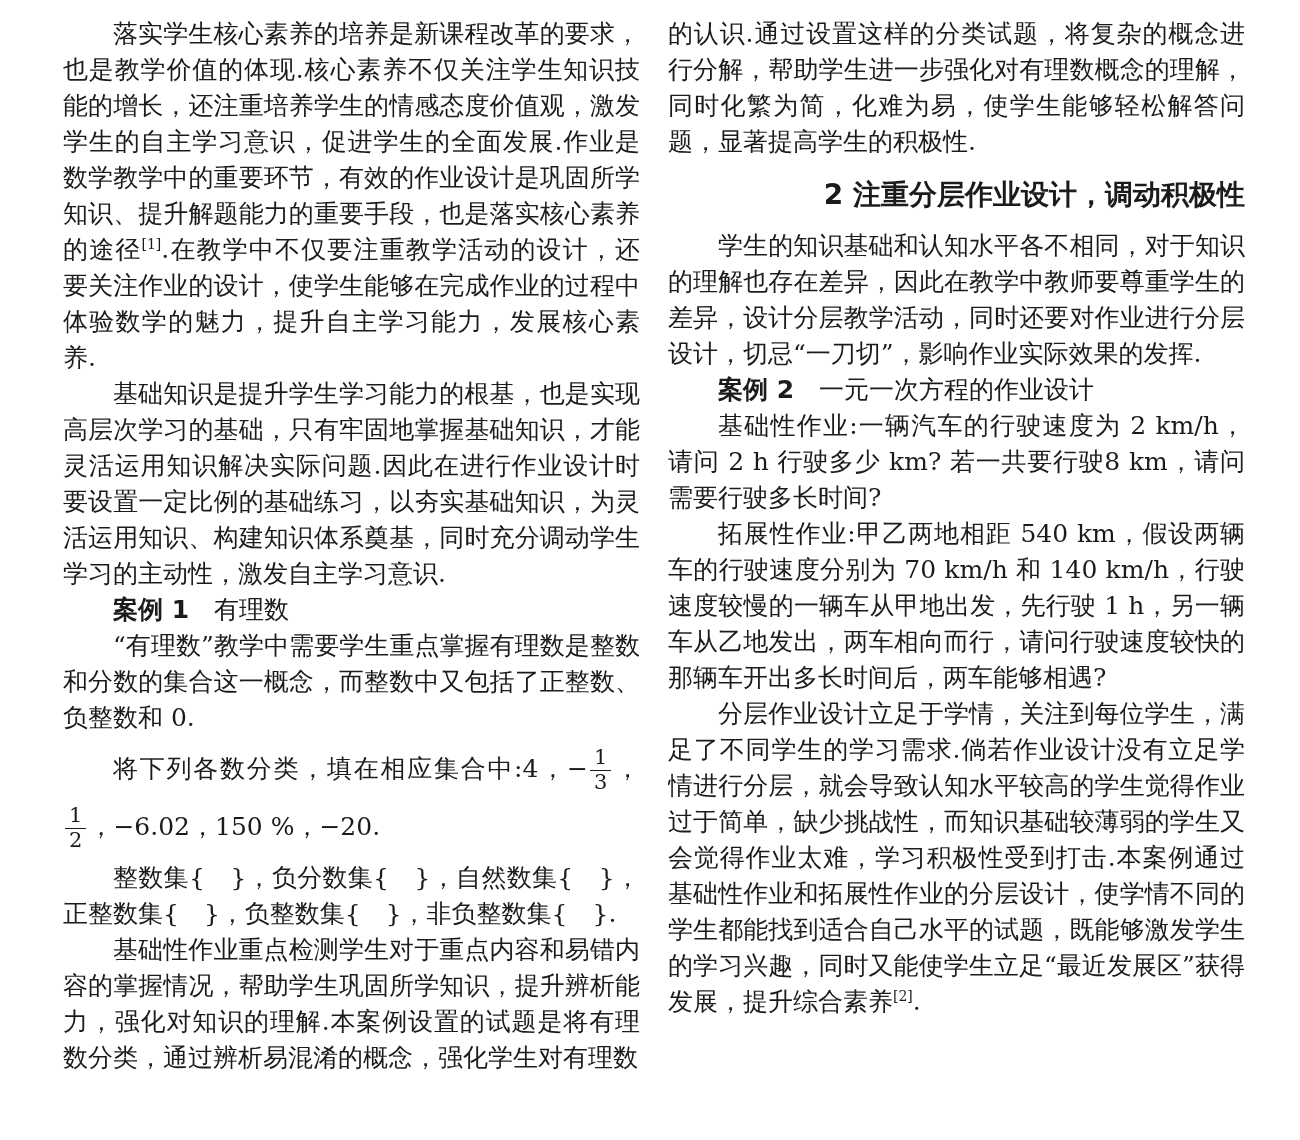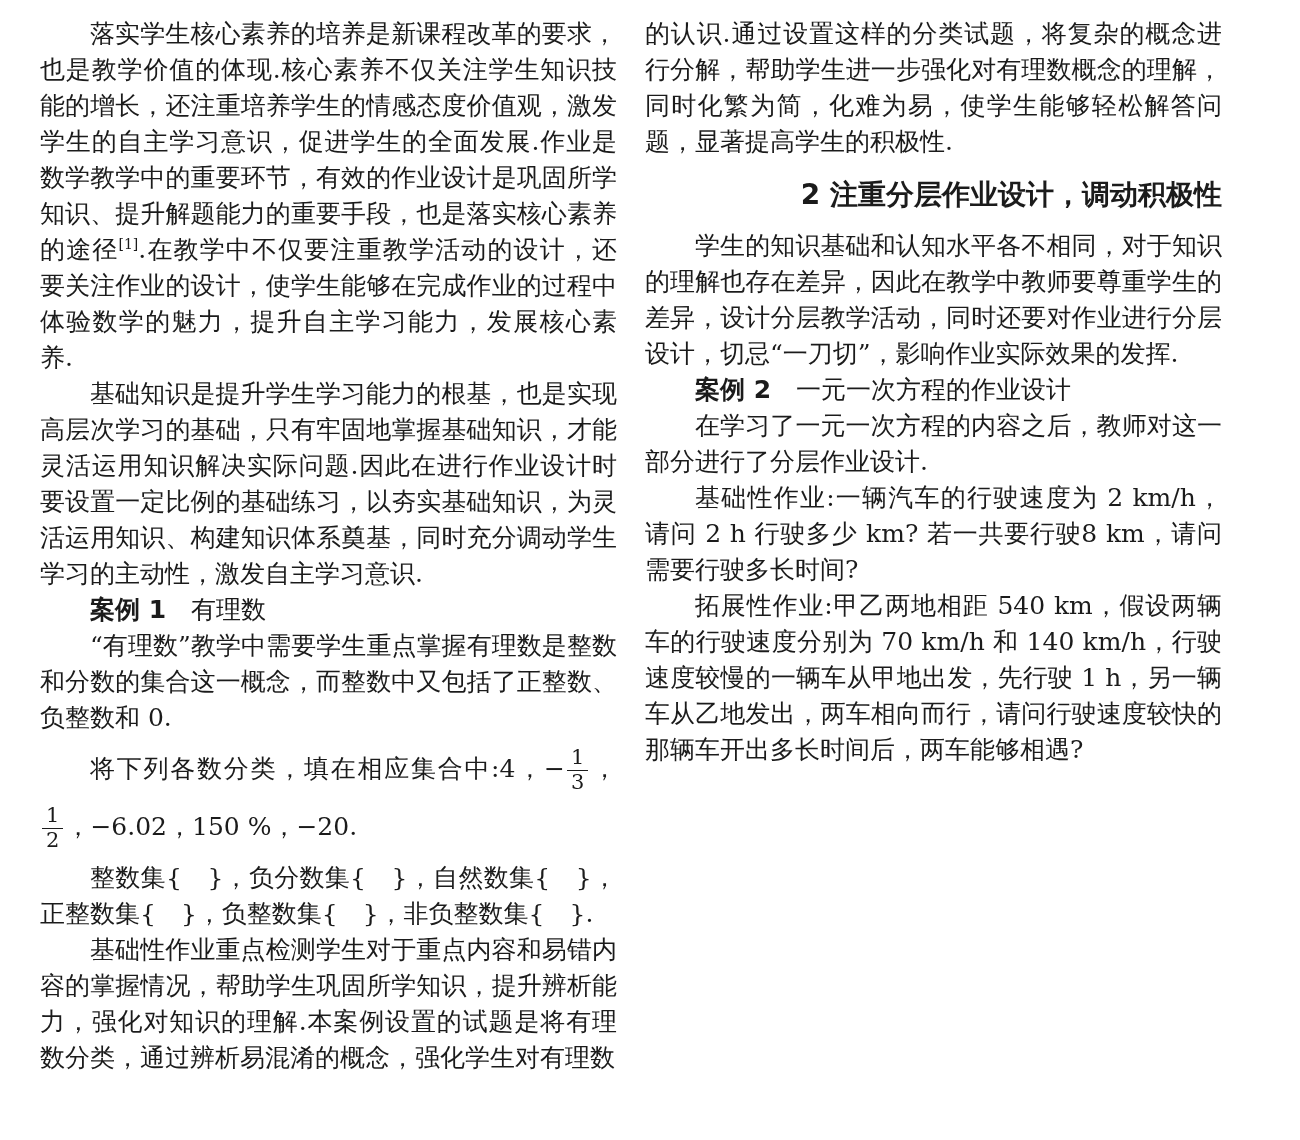--- a/index.html
+++ b/index.html
@@ -10,21 +10,21 @@
   .page {
     position: relative;
     width: 1300px;
     height: 1140px;
     box-sizing: border-box;
     background: #ffffff;
     color: #1b1b1b;
     font-family: "DejaVu Serif", "Liberation Serif", serif;
     font-size: 25px;
     line-height: 36px;
-    padding: 16px 55px 0 40px;
+    padding: 16px 55px 0 63px;
     display: flex;
     gap: 28px;
     overflow: hidden;
   }
   .col {
     width: 577px;
     flex: 0 0 577px;
     overflow: hidden;
   }
   .para {
@@ -116,22 +116,22 @@
   <div class="col">
 
     <div class="para">的认识.通过设置这样的分类试题，将复杂的概念进行分解，帮助学生进一步强化对有理数概念的理解，同时化繁为简，化难为易，使学生能够轻松解答问题，显著提高学生的积极性.</div>
 
     <div class="sec-heading">2 注重分层作业设计，调动积极性</div>
 
     <div class="para indent">学生的知识基础和认知水平各不相同，对于知识的理解也存在差异，因此在教学中教师要尊重学生的差异，设计分层教学活动，同时还要对作业进行分层设计，切忌“一刀切”，影响作业实际效果的发挥.</div>
 
     <div class="para case-line"><span class="case-label">案例 2</span><span>一元一次方程的作业设计</span></div>
 
-    <div class="para indent">在学习了一元一次方程的内容之后，教师对这一部分进行了分层作业设计.</div>
 
     <div class="para indent">基础性作业:一辆汽车的行驶速度为 2 km/h，请问 2 h 行驶多少 km? 若一共要行驶8 km，请问需要行驶多长时间?</div>
 
     <div class="para indent">拓展性作业:甲乙两地相距 540 km，假设两辆车的行驶速度分别为 70 km/h 和 140 km/h，行驶速度较慢的一辆车从甲地出发，先行驶 1 h，另一辆车从乙地发出，两车相向而行，请问行驶速度较快的那辆车开出多长时间后，两车能够相遇?</div>
 
+    <div class="para indent"><span>分层作业设计立足于学情，关注到每位学生，满足了不同学生的学习需求.倘若作业设计没有立足学情进行分层，就会导致认知水平较高的学生觉得作业过于简单，缺少挑战性，而知识基础较薄弱的学生又会觉得作业太难，学习积极性受到打击.本案例通过基础性作业和拓展性作业的分层设计，使学情不同的学生都能找到适合自己水平的试题，既能够激发学生的学习兴趣，同时又能使学生立足“最近发展区”获得发展，提升综合素养</span><sup class="ref">[2]</sup><span>.</span></div>
 
   </div>
 
 </div>
 
 </body></html>

